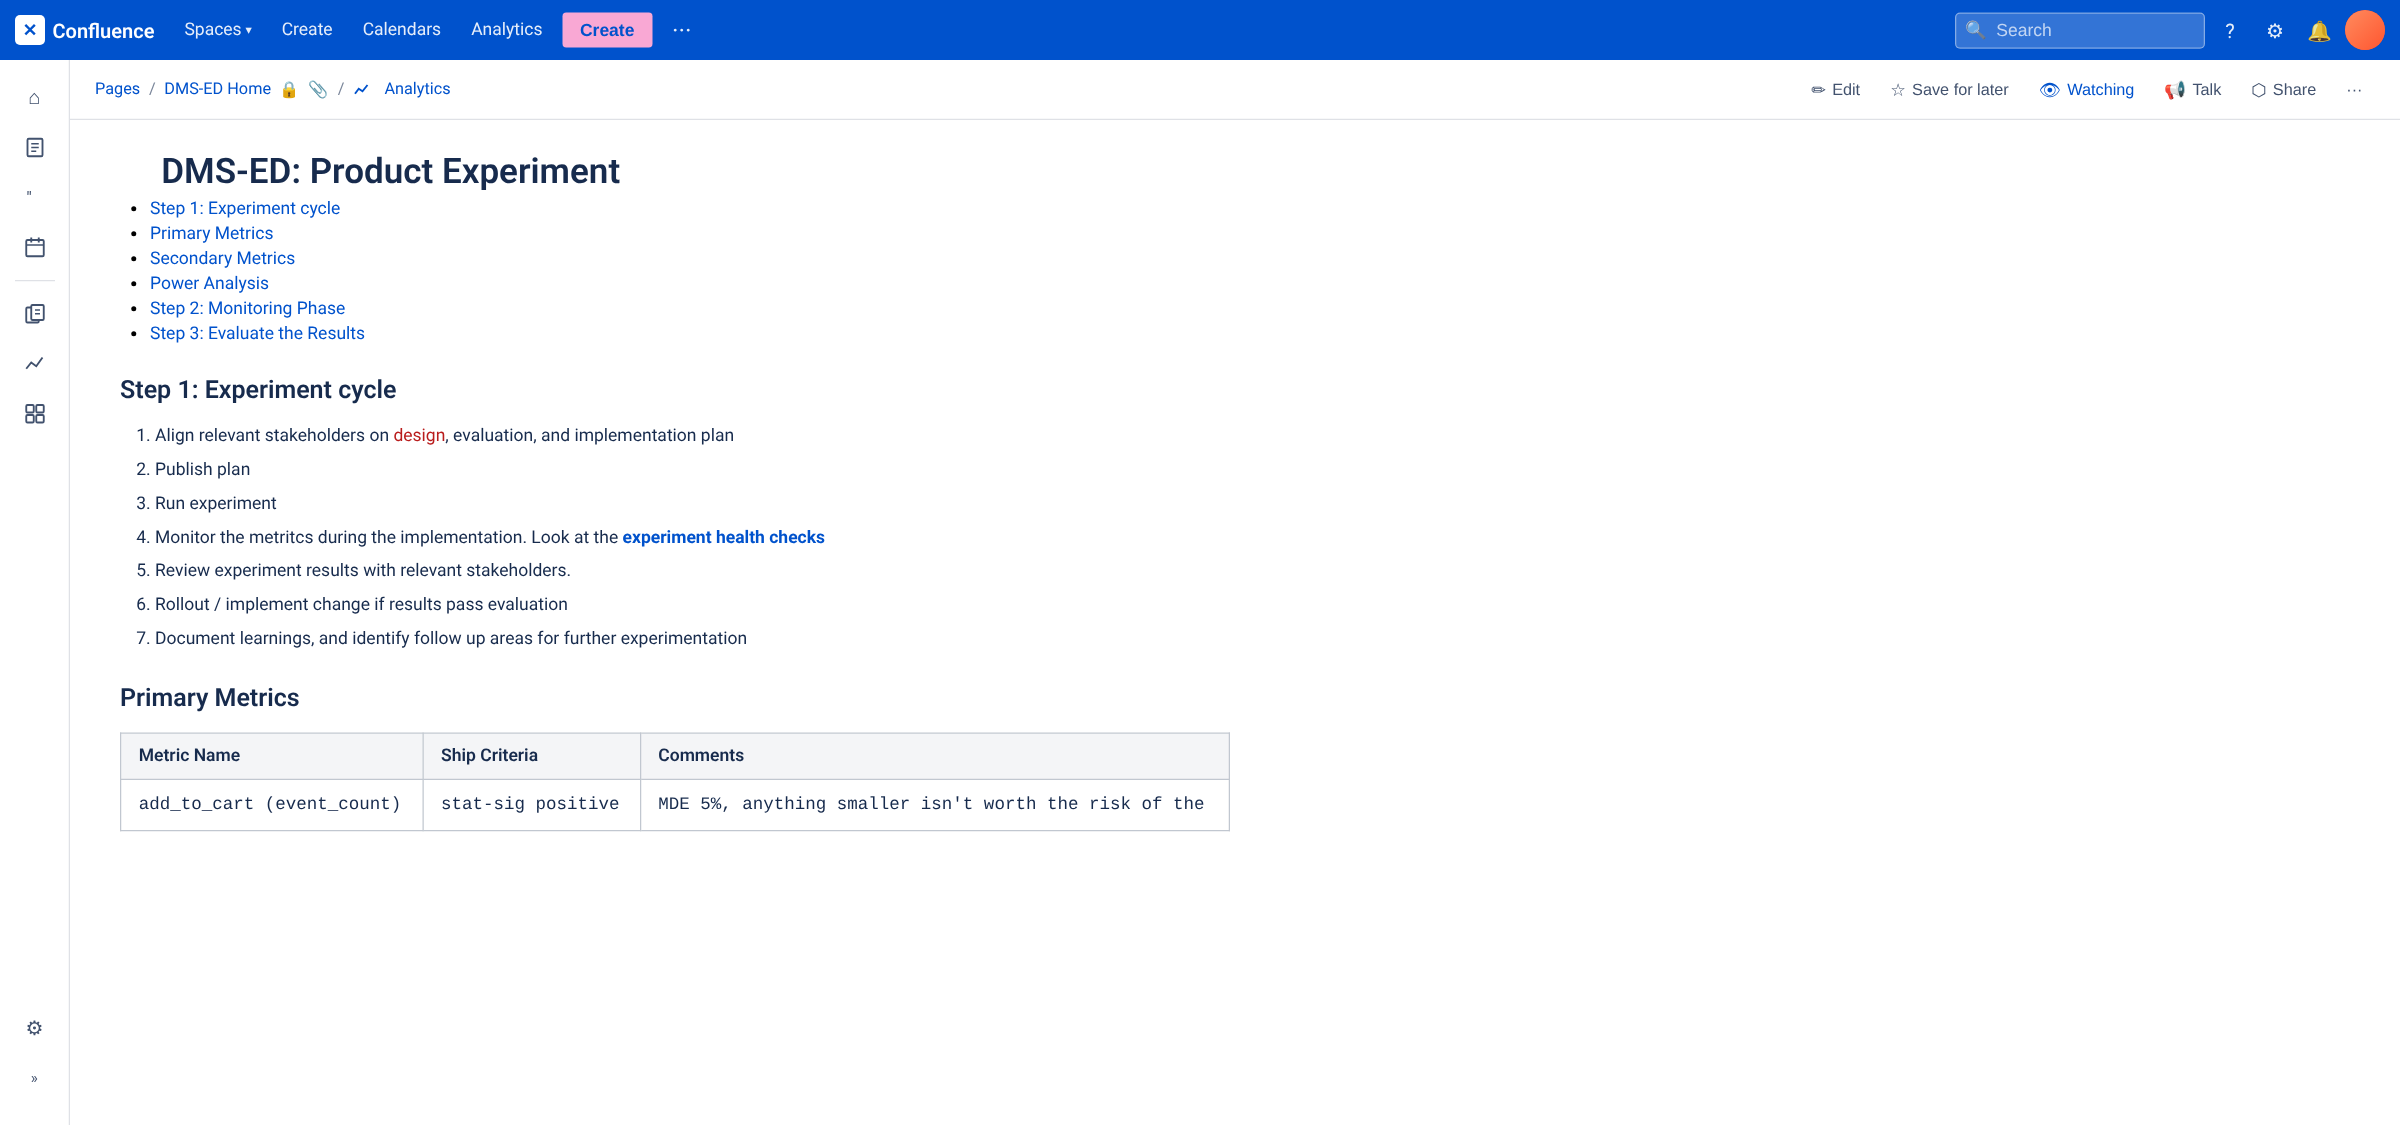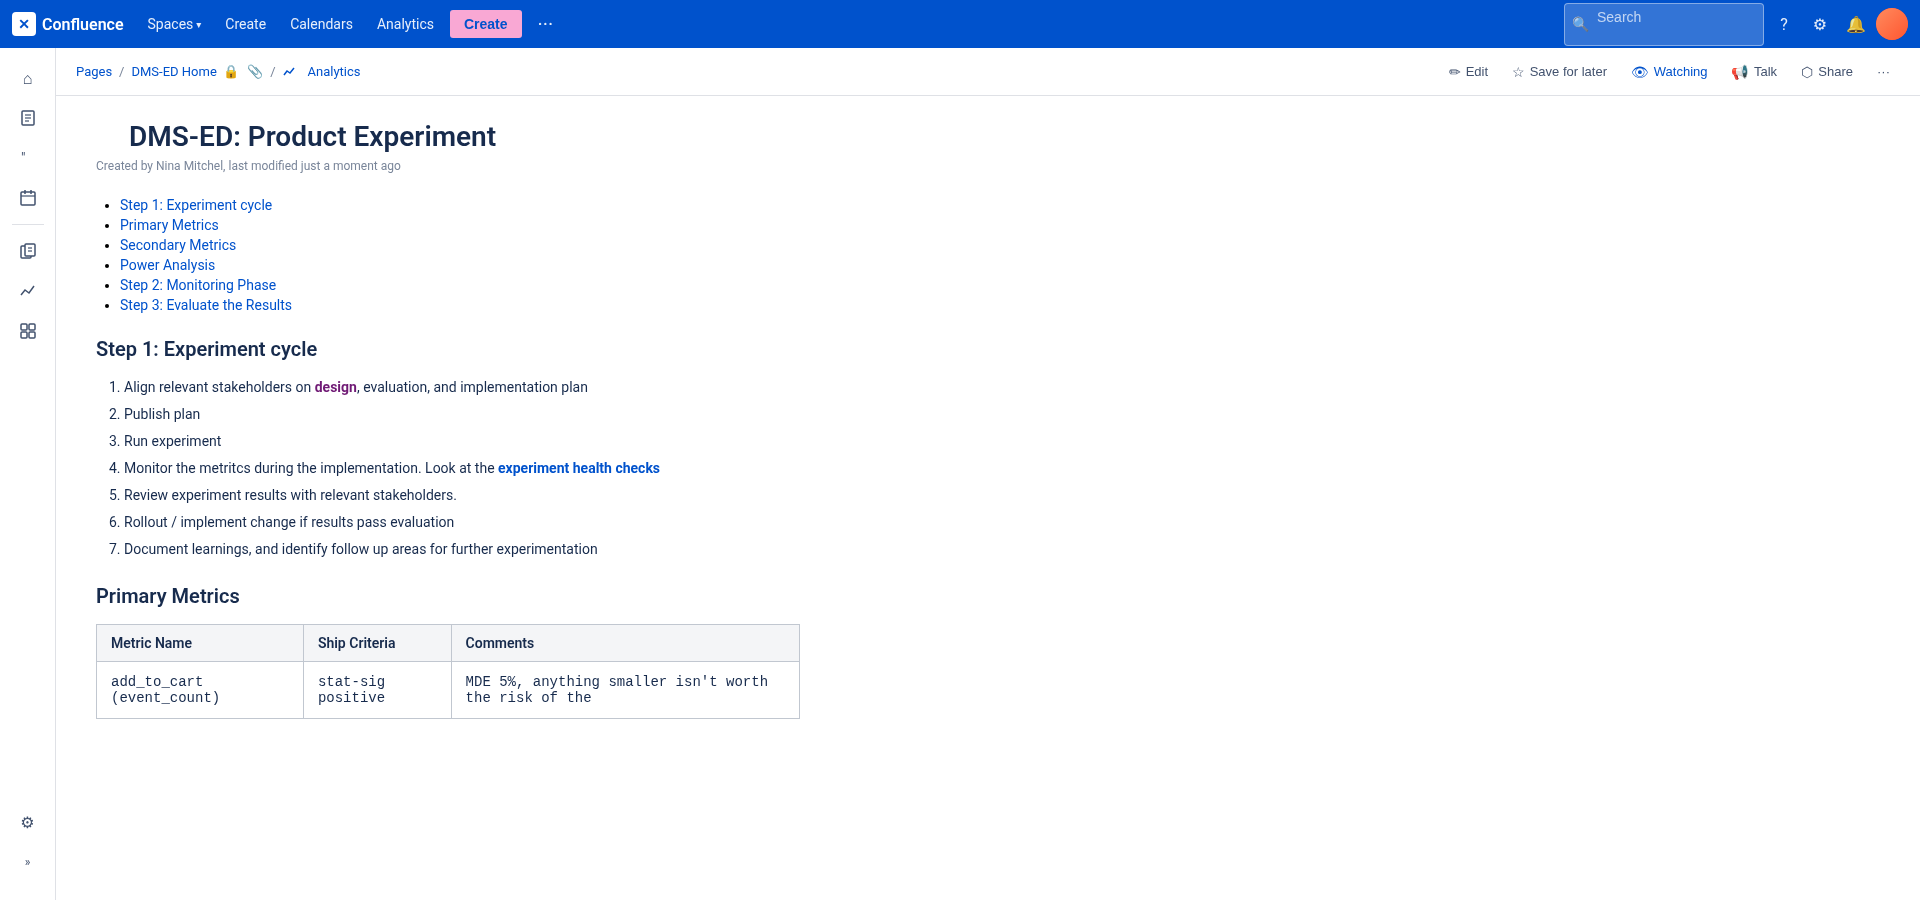--- a/index.html
+++ b/index.html
@@ -66,21 +66,21 @@
     .nav-right {
       margin-left: auto;
       display: flex;
       align-items: center;
       gap: 4px;
     }
     .nav-search {
       background: rgba(255,255,255,0.2);
       border: 1px solid rgba(255,255,255,0.4);
       border-radius: 4px;
-      padding: 5px 10px 20px 32px;
+      padding: 5px 10px 6px 32px;
       color: #fff;
       font-size: 14px;
       width: 200px;
       position: relative;
     }
     .nav-search::placeholder { color: rgba(255,255,255,0.7); }
     .search-wrapper {
       position: relative;
       display: flex;
       align-items: center;
@@ -265,21 +265,21 @@
     }
     .link-bold {
       color: #0052CC;
       font-weight: 700;
       text-decoration: none;
     }
 
     
     .metrics-table {
       border-collapse: collapse;
-      width: 704px;
+      width: 888px;
       border: 1px solid #C1C7D0;
       margin-top: 16px;
       padding-left: 20px;
     }
     .metrics-table th {
       background: #F4F5F7;
       border: 1px solid #C1C7D0;
       padding: 10px 14px;
       text-align: left;
       font-size: 14px;
@@ -432,35 +432,34 @@
       <span>Share</span>
     </button>
     <button class="page-action-btn">
       <span>···</span>
     </button>
   </div>
 </div>
 
 <div class="main-content">
   <h1 class="page-title">DMS-ED: Product Experiment</h1>
-  <div class="page-meta">Created by Nina Mitchel, last modified just a moment ago</div>
 
   <ul class="toc-list">
     <li><a href="#step1">Step 1: Experiment cycle</a></li>
     <li><a href="#primary">Primary Metrics</a></li>
     <li><a href="#secondary">Secondary Metrics</a></li>
     <li><a href="#power">Power Analysis</a></li>
     <li><a href="#step2">Step 2: Monitoring Phase</a></li>
     <li><a href="#step3">Step 3: Evaluate the Results</a></li>
   </ul>
 
   <h2 class="section-heading" id="step1">Step 1: Experiment cycle</h2>
   <ol class="ordered-list">
     <li>
-      <span>Align relevant stakeholders on </span><a href="#" style="color:#701a75;font-weight:bold;">design</a><span>, evaluation, and implementation plan</span>
+      <span>Align relevant stakeholders on </span><a href="#" style="color:#b91c1c;">design</a><span>, evaluation, and implementation plan</span>
     </li>
     <li>Publish plan</li>
     <li>Run experiment</li>
     <li>
       <span>Monitor the metritcs during the implementation. Look at the </span><a href="#" class="link-bold">experiment health checks</a>
     </li>
     <li>Review experiment results with relevant stakeholders.</li>
     <li>Rollout / implement change if results pass evaluation</li>
     <li>Document learnings, and identify follow up areas for further experimentation</li>
   </ol>

